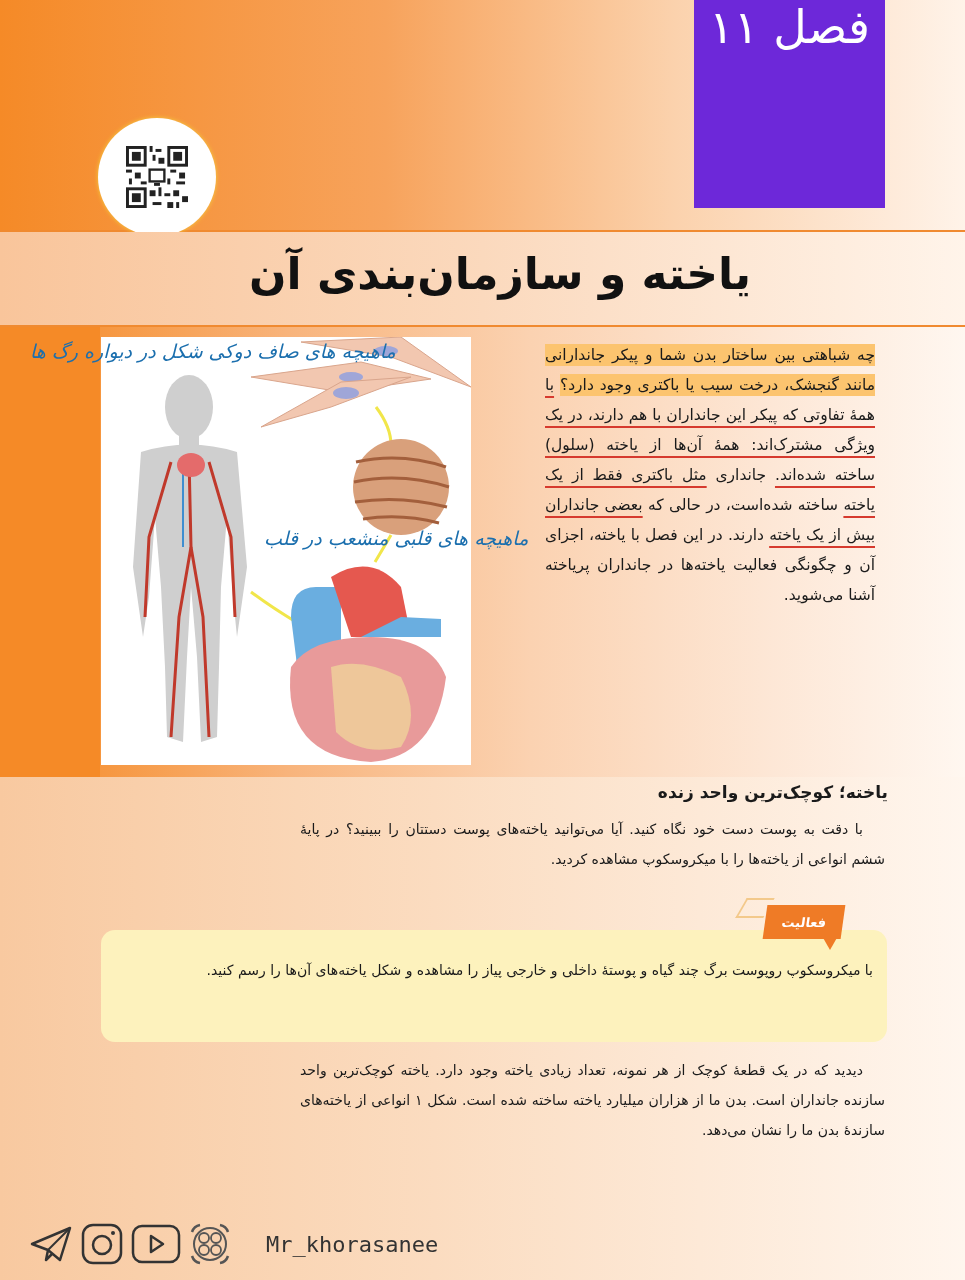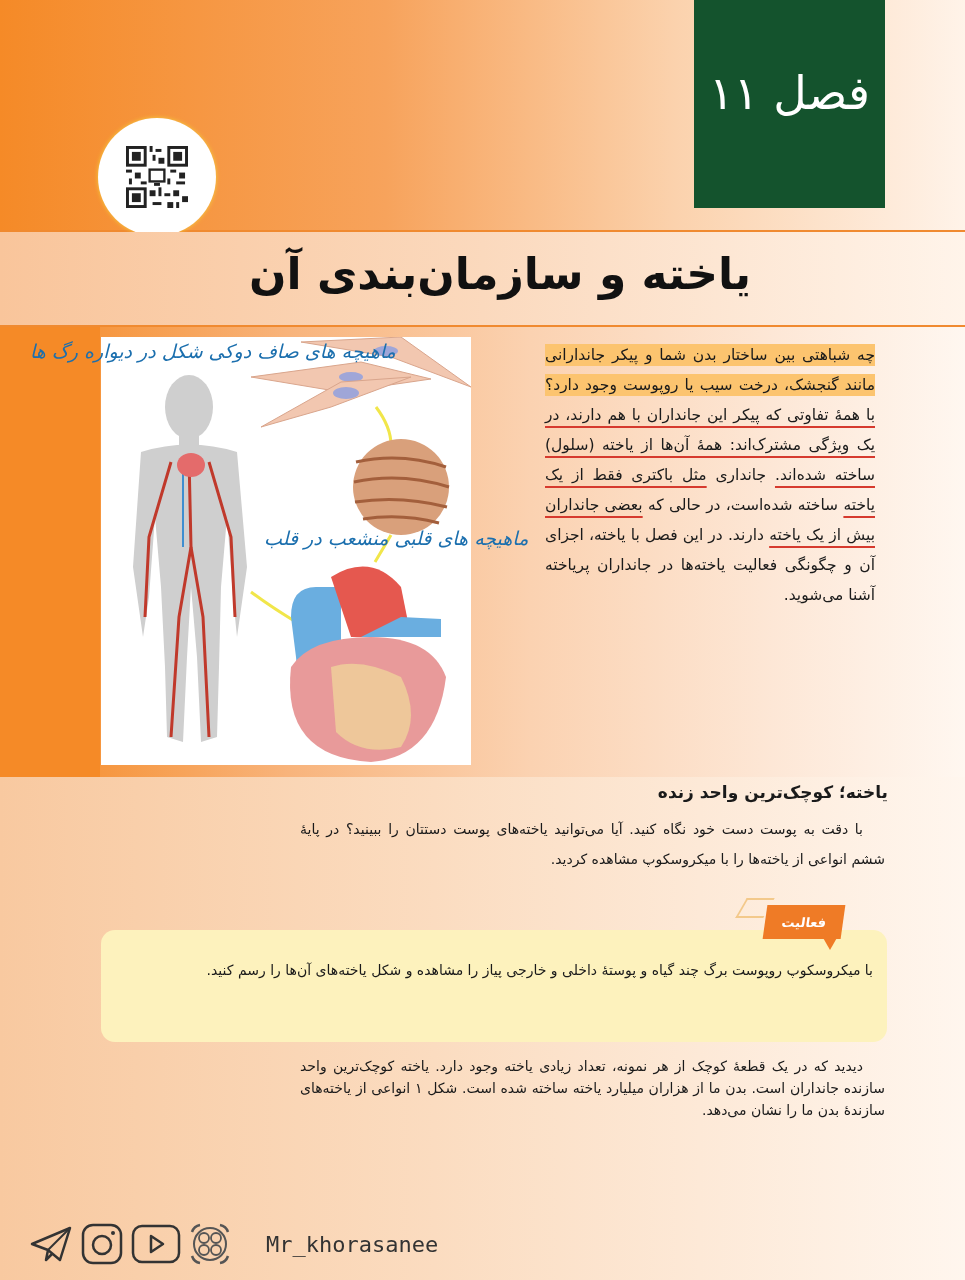--- a/index.html
+++ b/index.html
@@ -11,22 +11,22 @@
   }
 
   
   .top-band {
     position: absolute; left: 0; top: 0; width: 965px; height: 230px;
     background: linear-gradient(90deg, #f58a27 0%, #f7a35c 40%, #fbd2ad 70%, #fff3e9 100%);
     border-bottom: 2px solid #f08a30;
   }
   .chapter-box {
     position: absolute; left: 694px; top: 0; width: 191px; height: 208px;
-    background: #14532d;
-    display: flex; align-items: center; justify-content: center;
+    background: #6d28d9;
+    display: flex; align-items: flex-start; justify-content: center;
     padding-bottom: 22px; box-sizing: border-box;
   }
   .chapter-label {
     color: #fff; font-size: 46px; font-family: "DejaVu Sans", sans-serif;
     direction: rtl; letter-spacing: 2px;
   }
   .qr-circle {
     position: absolute; left: 98px; top: 118px; width: 118px; height: 118px;
     border-radius: 50%; background: radial-gradient(circle, #ffffff 70%, #fff7c8 85%, #f7d54a 100%);
     display: flex; align-items: center; justify-content: center;
@@ -102,21 +102,21 @@
     border-left: 8px solid transparent; border-right: 8px solid transparent;
     border-top: 14px solid #ef7b26;
   }
   .activity-text {
     position: absolute; left: 120px; right: 92px; top: 962px;
     font-size: 14px; direction: rtl; text-align: right;
   }
 
   .closing-para {
     position: absolute; left: 300px; right: 80px; top: 1055px;
-    font-size: 14px; line-height: 22px; direction: rtl; text-align: justify;
+    font-size: 14px; line-height: 30px; direction: rtl; text-align: justify;
   }
   .closing-para p { margin: 0; text-indent: 22px; }
 
   
   .footer { position: absolute; left: 28px; top: 1222px; display: flex; align-items: center; gap: 6px; }
   .footer svg { display: block; }
   .handle { font-family: "DejaVu Sans Mono", monospace; font-size: 22px; color: #333; margin-left: 28px; }
 </style>
 </head>
 <body>
@@ -220,21 +220,21 @@
       <path d="M230 330 Q260 320 300 340 Q320 380 300 410 Q260 420 235 395 Z" fill="#efd29a" opacity="0.8"></path>
       <path d="M260 300 L300 280 L340 282 L340 300 L300 300 Z" fill="#6aaee0"></path>
     </g>
   </svg>
 </div>
 <div class="annotation anno-1">ماهیچه های صاف دوکی شکل در دیواره رگ ها</div>
 <div class="annotation anno-2">ماهیچه های قلبی منشعب در قلب</div>
 
 <div class="intro-text">
   <p>
-    <span class="hl">چه شباهتی بین ساختار بدن شما و پیکر جاندارانی مانند گنجشک، درخت سیب یا روپوست وجود دارد؟</span>
+    <span class="hl">چه شباهتی بین ساختار بدن شما و پیکر جاندارانی مانند گنجشک، درخت سیب یا باکتری وجود دارد؟</span>
     <span class="ul">با همهٔ تفاوتی که پیکر این جانداران با هم دارند، در یک ویژگی مشترک‌اند: همهٔ آن‌ها از یاخته (سلول) ساخته شده‌اند.</span><span> جانداری </span><span class="ul">مثل باکتری فقط از یک یاخته</span><span> ساخته شده‌است، در حالی که </span><span class="ul">بعضی جانداران بیش از یک یاخته</span><span> دارند. در این فصل با یاخته، اجزای آن و چگونگی فعالیت یاخته‌ها در جانداران پریاخته آشنا می‌شوید.</span>
   </p>
 </div>
 
 <div class="section-heading">یاخته؛ کوچک‌ترین واحد زنده</div>
 <div class="section-para">
   <p>با دقت به پوست دست خود نگاه کنید. آیا می‌توانید یاخته‌های پوست دستتان را ببینید؟ در پایهٔ ششم انواعی از یاخته‌ها را با میکروسکوپ مشاهده کردید.</p>
 </div>
 
 <div class="activity-box"></div>

